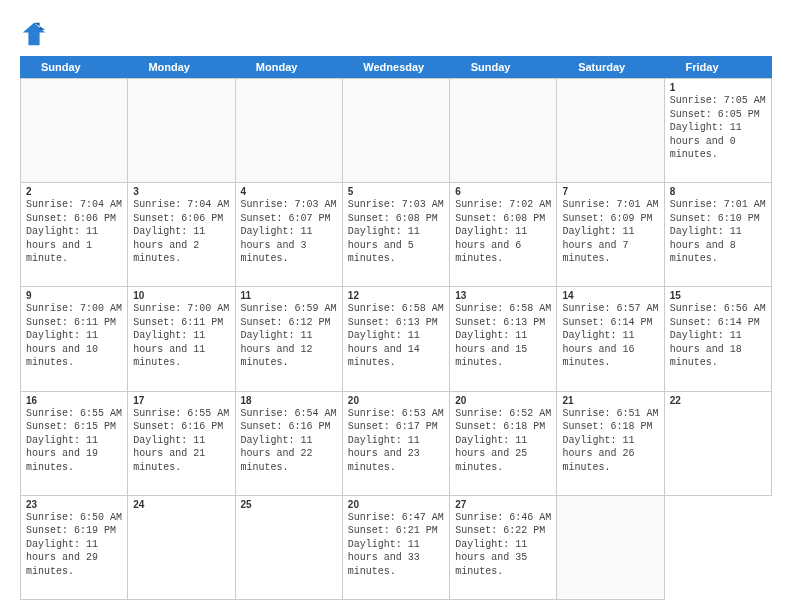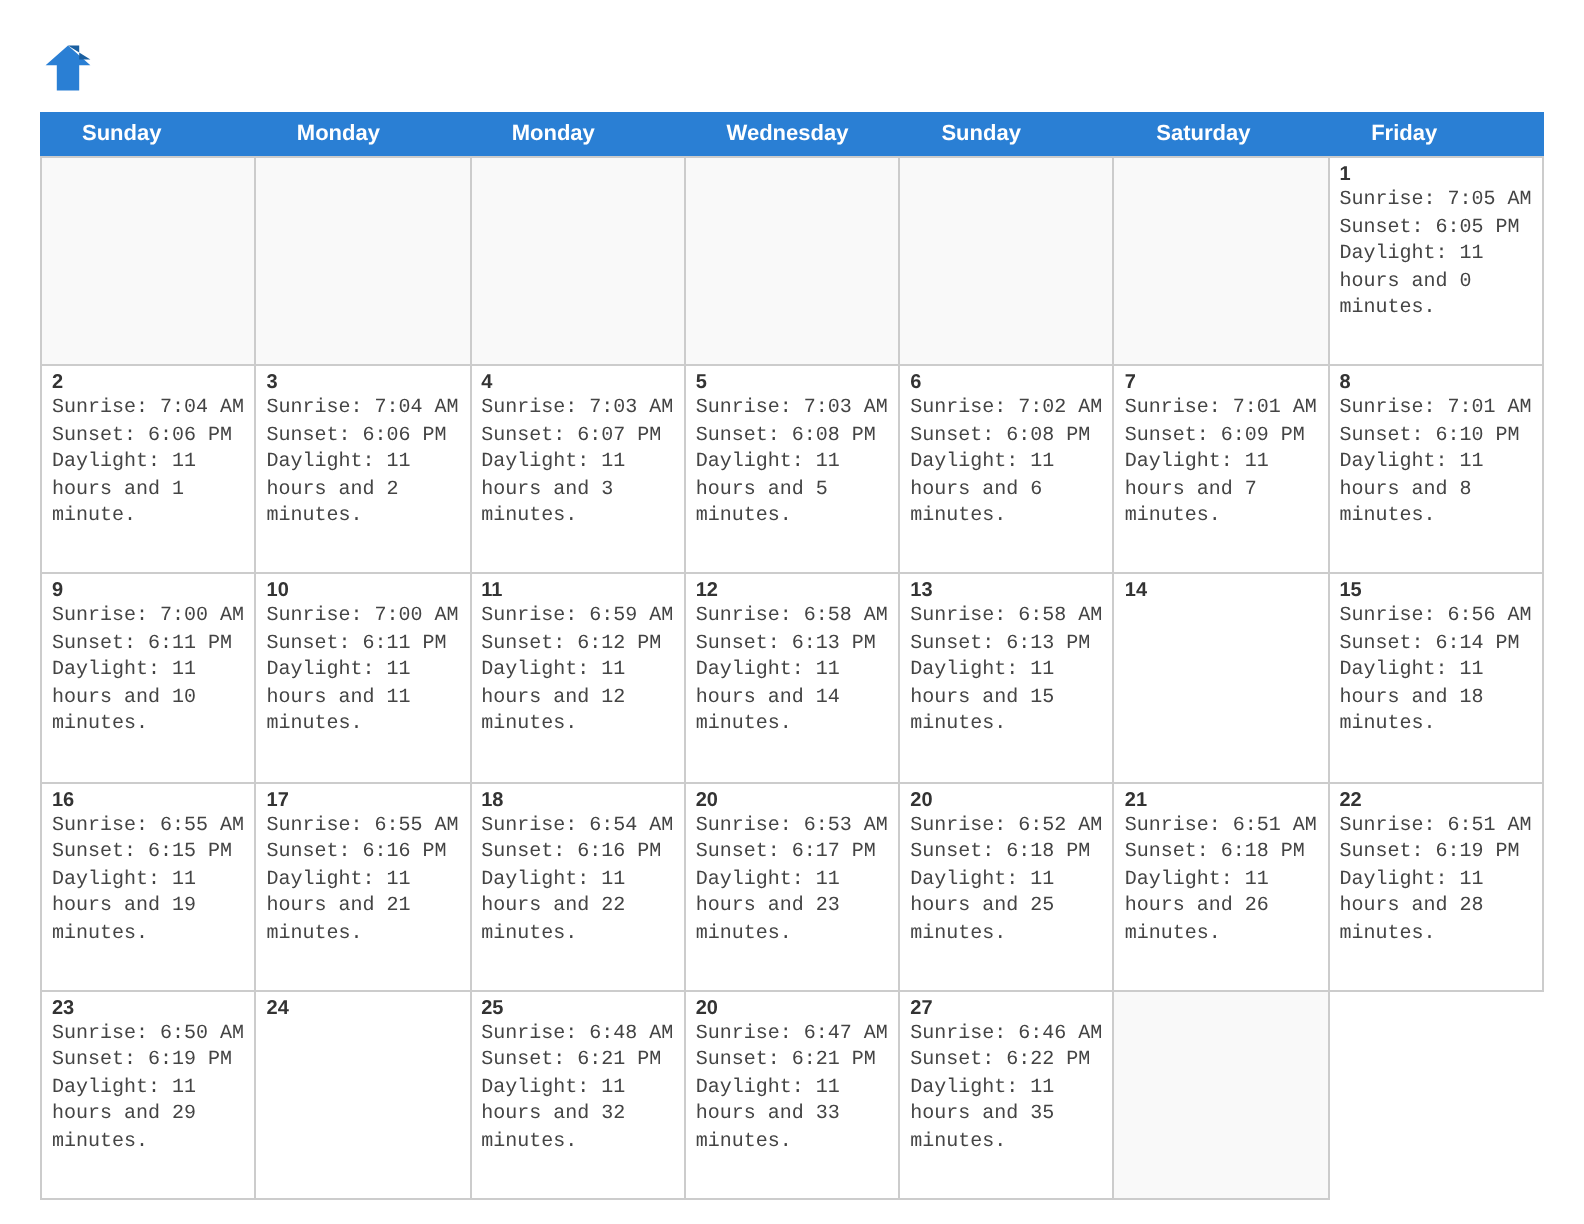--- a/index.html
+++ b/index.html
@@ -247,20 +247,24 @@
           </div>
           <div class="cal-cell">
             <span class="day-num">13</span>
             <div class="day-detail">Sunrise: 6:58 AM
 Sunset: 6:13 PM
 Daylight: 11 hours
 and 15 minutes.</div>
           </div>
           <div class="cal-cell">
             <span class="day-num">14</span>
+            <div class="day-detail">Sunrise: 6:57 AM
+Sunset: 6:14 PM
+Daylight: 11 hours
+and 16 minutes.</div>
           </div>
           <div class="cal-cell">
             <span class="day-num">15</span>
             <div class="day-detail">Sunrise: 6:56 AM
 Sunset: 6:14 PM
 Daylight: 11 hours
 and 18 minutes.</div>
           </div>
         </div>
         <div class="cal-row">
@@ -301,43 +305,35 @@
           </div>
           <div class="cal-cell">
             <span class="day-num">21</span>
             <div class="day-detail">Sunrise: 6:51 AM
 Sunset: 6:18 PM
 Daylight: 11 hours
 and 26 minutes.</div>
           </div>
           <div class="cal-cell">
             <span class="day-num">22</span>
-            <div class="day-detail">Sunrise: 6:51 AM
-Sunset: 6:19 PM
-Daylight: 11 hours
-and 28 minutes.</div>
           </div>
         </div>
         <div class="cal-row">
           <div class="cal-cell">
             <span class="day-num">23</span>
             <div class="day-detail">Sunrise: 6:50 AM
 Sunset: 6:19 PM
 Daylight: 11 hours
 and 29 minutes.</div>
           </div>
           <div class="cal-cell">
             <span class="day-num">24</span>
           </div>
           <div class="cal-cell">
             <span class="day-num">25</span>
-            <div class="day-detail">Sunrise: 6:48 AM
-Sunset: 6:21 PM
-Daylight: 11 hours
-and 32 minutes.</div>
           </div>
           <div class="cal-cell">
             <span class="day-num">20</span>
             <div class="day-detail">Sunrise: 6:47 AM
 Sunset: 6:21 PM
 Daylight: 11 hours
 and 33 minutes.</div>
           </div>
           <div class="cal-cell">
             <span class="day-num">27</span>

